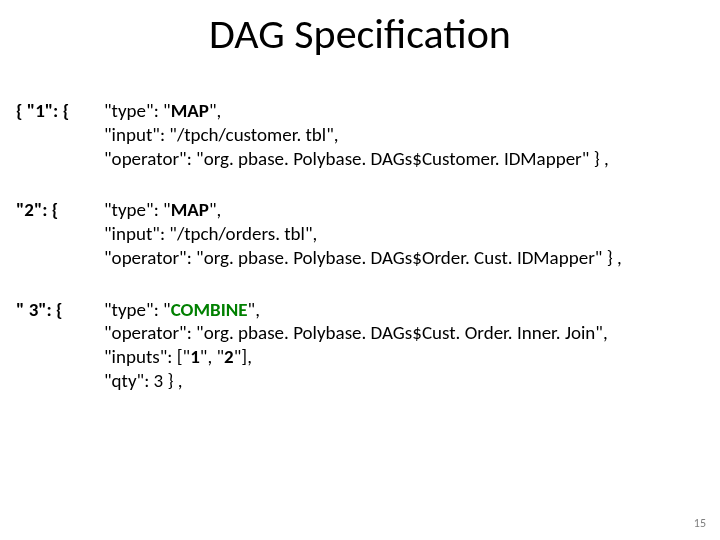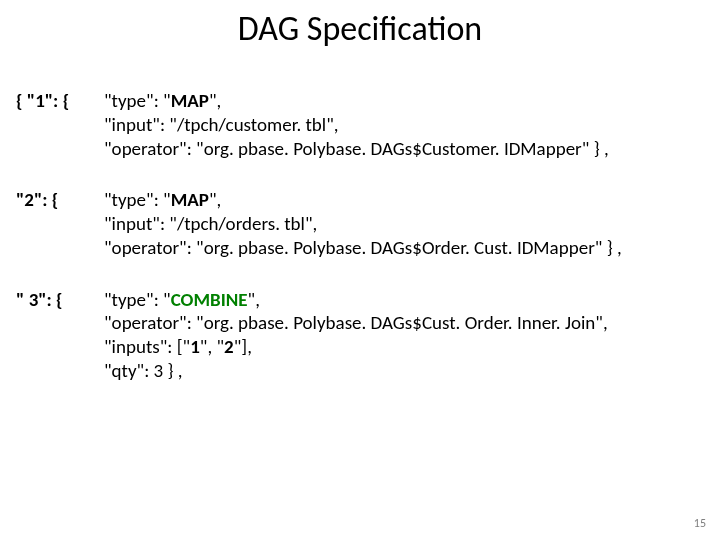--- a/index.html
+++ b/index.html
@@ -8,21 +8,21 @@
     width: 720px;
     height: 540px;
     background: #fff;
     font-family: Calibri, Arial, sans-serif;
     color: #000;
     position: relative;
     box-sizing: border-box;
   }
   .title {
     text-align: center;
-    font-size: 34px;
+    font-size: 42px;
     font-weight: 400;
     margin-top: 8px;
     margin-bottom: 40px;
   }
   .content {
     padding-left: 16px;
     padding-right: 16px;
     font-size: 19px;
     line-height: 1.25;
   }

